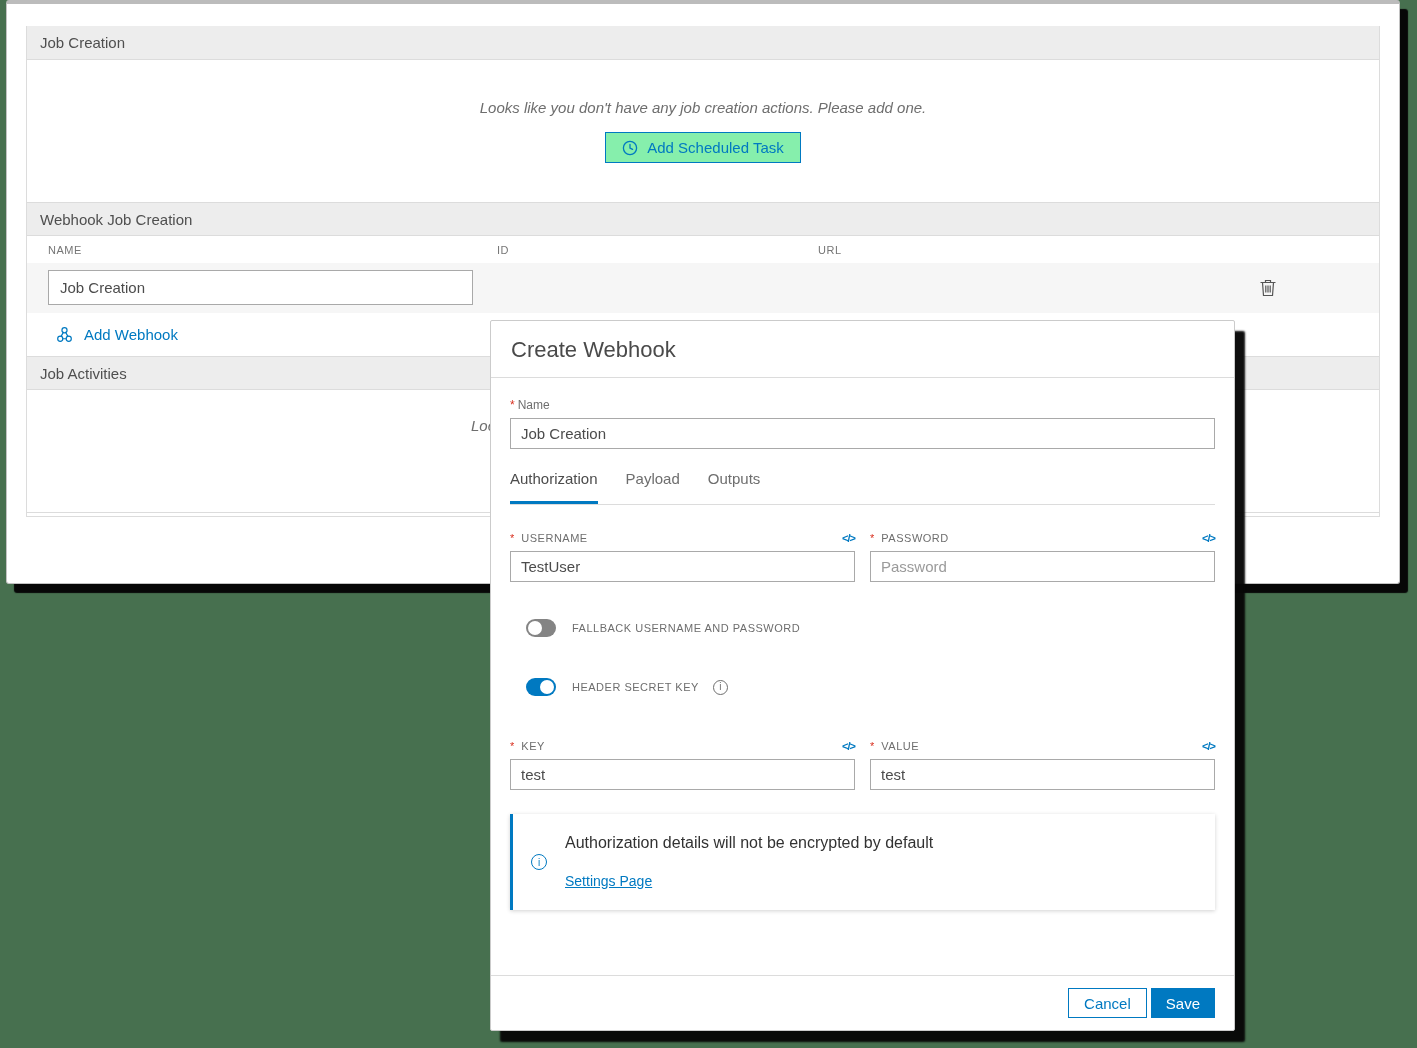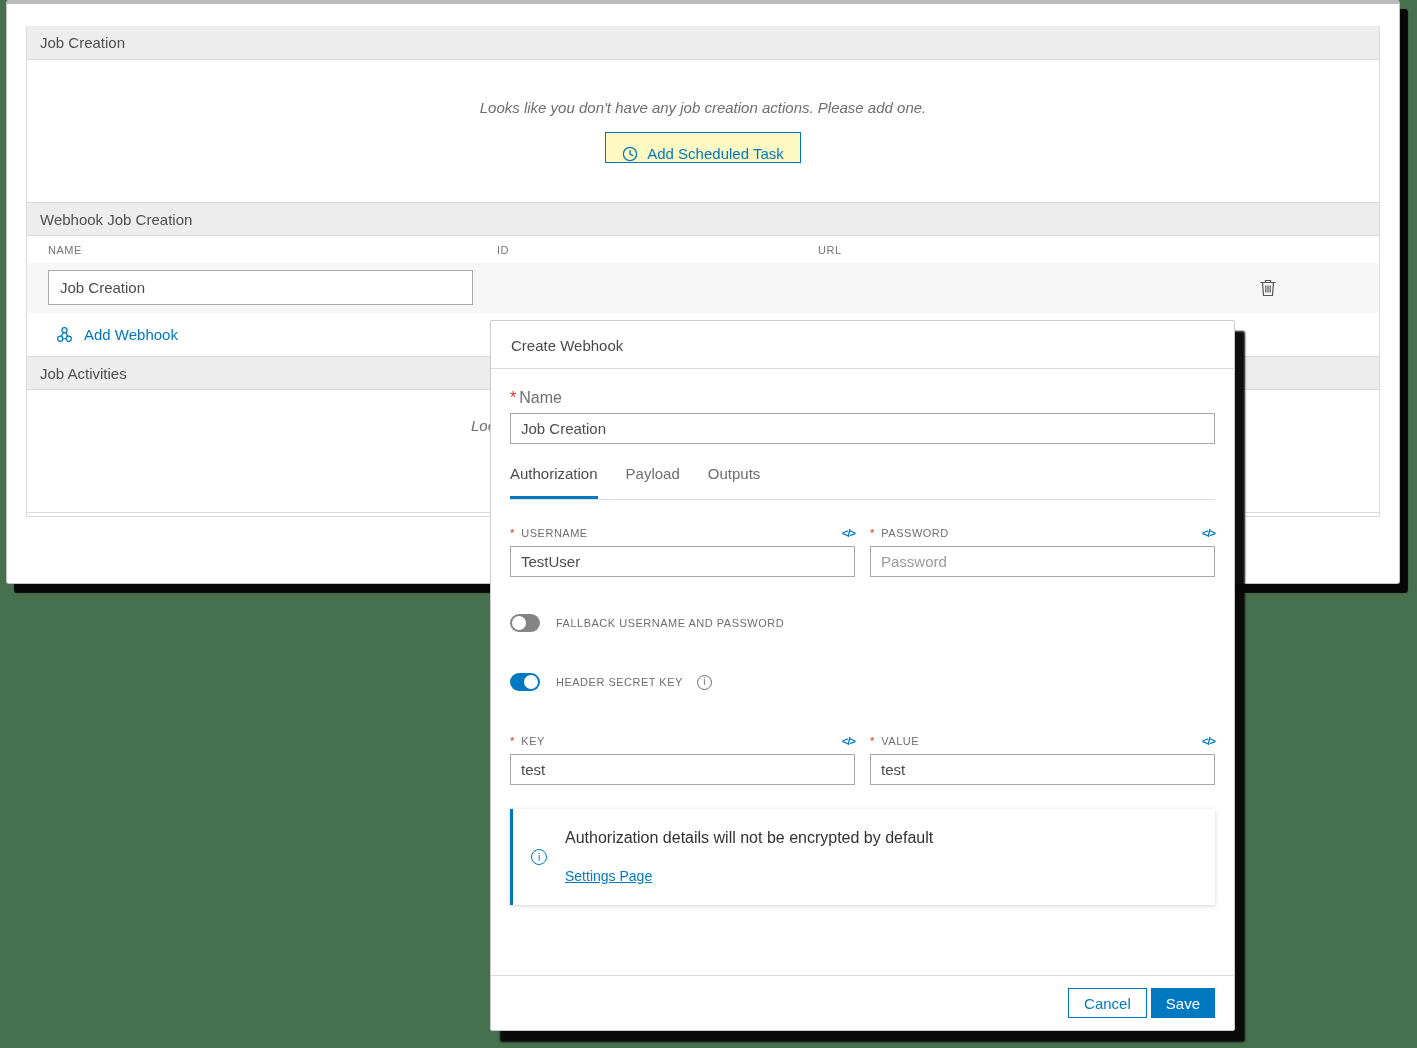--- a/index.html
+++ b/index.html
@@ -32,22 +32,22 @@
   .top-tab.active { color:#4c4c4c; border-bottom-color:#0079c1; }
 
   .sections { border:1px solid #dcdcdc; border-top:none; height:491px; position:relative; }
   .section-header {
     background:#ededed; border-top:1px solid #dcdcdc; border-bottom:1px solid #dcdcdc;
     height:34px; line-height:33px; padding:0 13px; font-size:15px; color:#4f4f4f;
   }
   .empty-area { height:142px; display:flex; flex-direction:column; align-items:center; justify-content:center; gap:16px; }
   .empty-msg { font-style:italic; font-size:15px; color:#6e6e6e; }
   .btn-outline {
-    display:inline-flex; align-items:flex-end; gap:9px;
-    border:1px solid #0079c1; background:#fef9c3; color:#0079c1;
+    display:inline-flex; align-items:center; gap:9px;
+    border:1px solid #0079c1; background:#86efac; color:#0079c1;
     font-size:15px; height:31px; padding:0 16px; cursor:pointer;
     font-family:inherit;
   }
 
   .grid-head { position:relative; height:27px; }
   .grid-label { position:absolute; top:8px; font-size:11px; color:#767676; letter-spacing:.5px; }
   .webhook-row { position:relative; height:50px; background:#f6f6f6; }
   .row-input {
     position:absolute; left:21px; top:7px; width:425px; height:35px;
     border:1px solid #a9a9a9; background:#fff; font-size:15px; color:#4c4c4c;
@@ -65,43 +65,43 @@
   .partial-text { position:absolute; left:444px; top:27px; font-style:italic; font-size:15px; color:#6e6e6e; }
 
   
   .modal {
     position:absolute; left:490px; top:320px; width:745px; height:711px;
     background:#fff; border:1px solid #cbcbcb; border-radius:2px;
     box-shadow:10px 11px 2px 0 rgba(7,7,7,.97);
     display:flex; flex-direction:column; z-index:10;
   }
   .modal-header { padding:16px 20px 14px; border-bottom:1px solid #dcdcdc; }
-  .modal-title { font-size:15px; color:#4a4a4a; }
+  .modal-title { font-size:22px; color:#4a4a4a; }
   .modal-body { padding:20px 19px 0; flex:1; }
 
-  .field-label { font-size:16px; color:#6e6e6e; margin-bottom:6px; }
+  .field-label { font-size:12px; color:#6e6e6e; margin-bottom:6px; }
   .req { color:#d83020; margin-right:3px; }
   .text-input {
     width:100%; height:31px; border:1px solid #a9a9a9; background:#fff;
     font-size:15px; color:#4c4c4c; padding:0 10px; font-family:inherit;
   }
   .text-input::placeholder { color:#9a9a9a; opacity:1; }
   .name-input { margin-bottom:21px; }
 
   .dlg-tabs { display:flex; gap:28px; border-bottom:1px solid #dcdcdc; margin-bottom:27px; }
   .dlg-tab { font-size:15px; color:#6e6e6e; padding-bottom:14px; border-bottom:3px solid transparent; cursor:pointer; }
   .dlg-tab.active { color:#4c4c4c; border-bottom-color:#0079c1; }
 
   .two-col { display:grid; grid-template-columns:1fr 1fr; column-gap:15px; }
   .label-row { display:flex; justify-content:space-between; align-items:flex-end; margin-bottom:7px; }
   .label-upper { font-size:11px; color:#6e6e6e; letter-spacing:.5px; }
   .code-icon { color:#0079c1; font-size:11px; font-weight:bold; cursor:pointer; letter-spacing:-1px; }
   .fields-block { margin-bottom:37px; }
 
-  .toggle-row { display:flex; align-items:center; margin-bottom:41px; }
+  .toggle-row { display:flex; align-items:center; margin-bottom:41px;margin-left:16px; }
   .toggle { width:30px; height:18px; border-radius:9px; position:relative; cursor:pointer; flex:none; }
   .toggle.off { background:#848484; }
   .toggle.on  { background:#0079c1; }
   .toggle .knob { position:absolute; top:2px; width:14px; height:14px; border-radius:50%; background:#fff; }
   .toggle.off .knob { left:2px; }
   .toggle.on  .knob { right:2px; }
   .toggle-label { font-size:11px; color:#6e6e6e; letter-spacing:.5px; margin-left:16px; }
   .toggle-row.secret { margin-bottom:44px; }
   .info-icon {
     display:inline-flex; align-items:center; justify-content:center;

